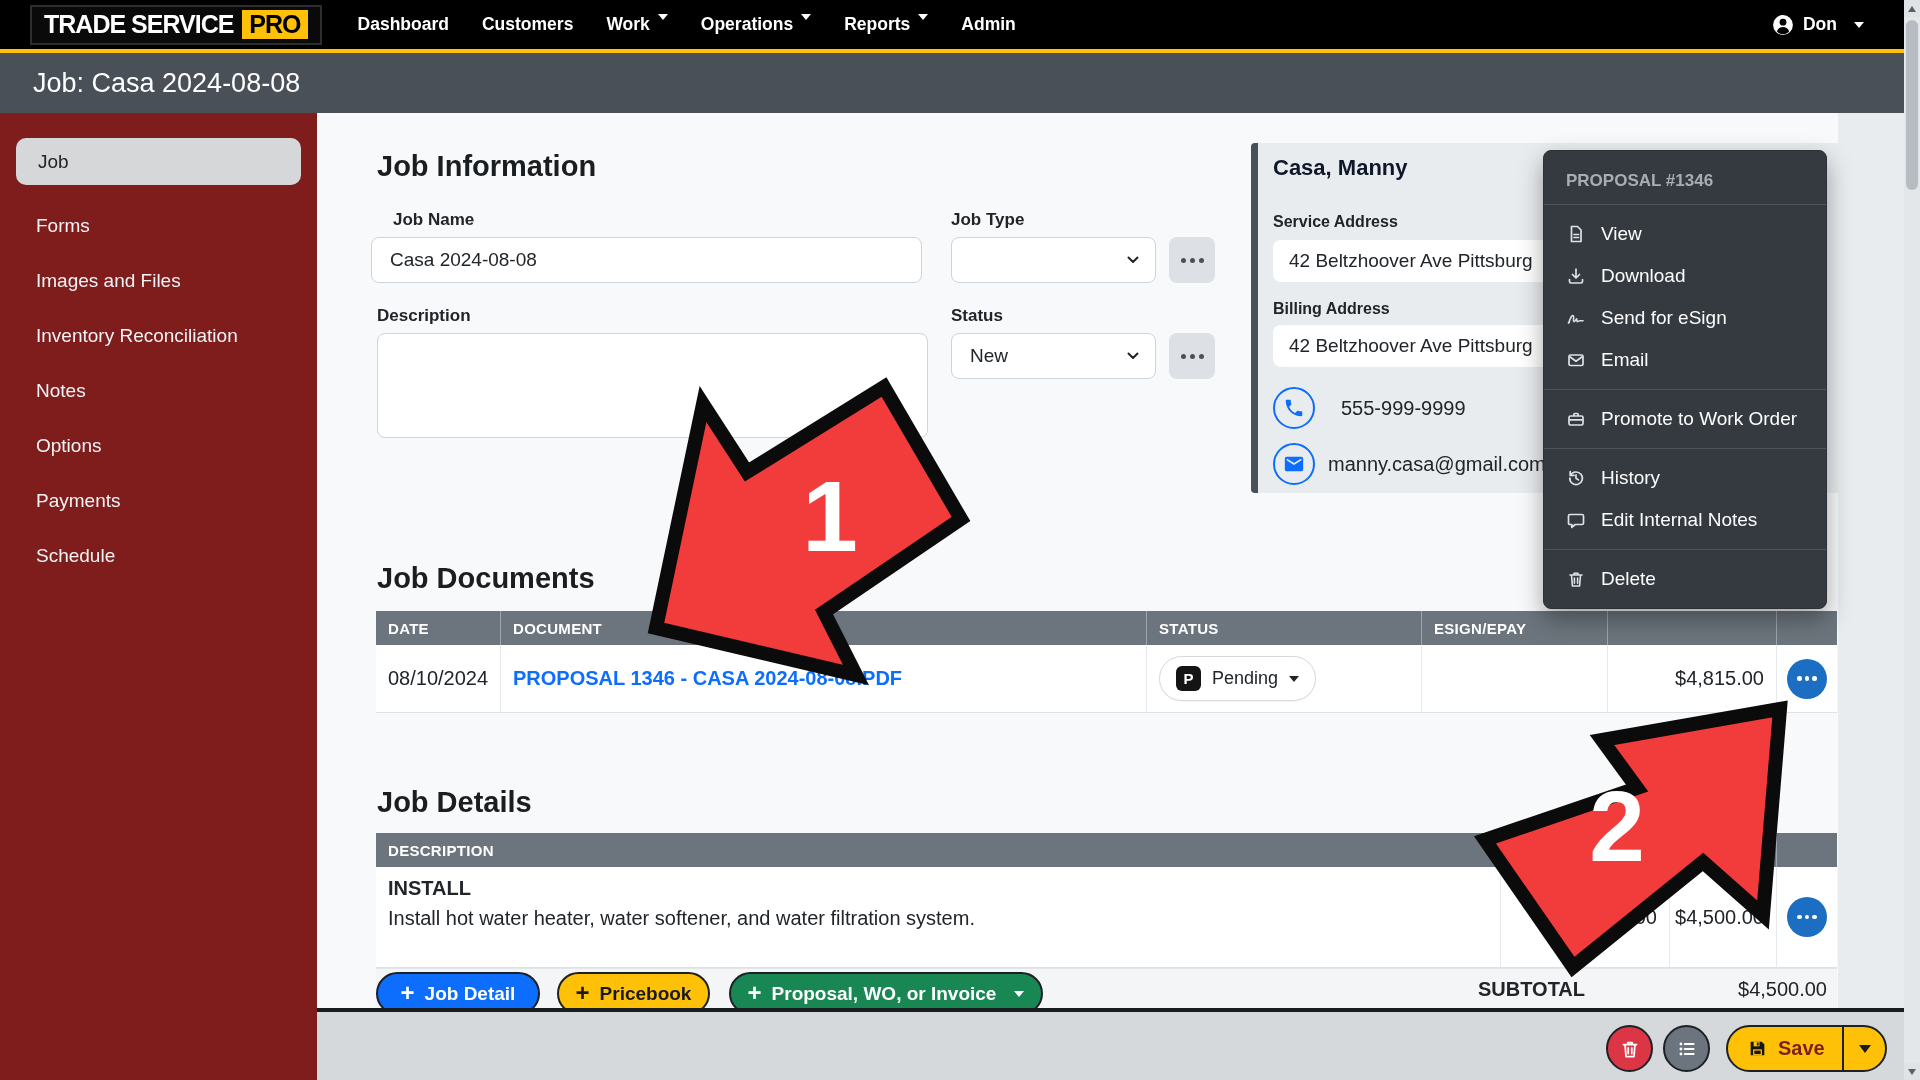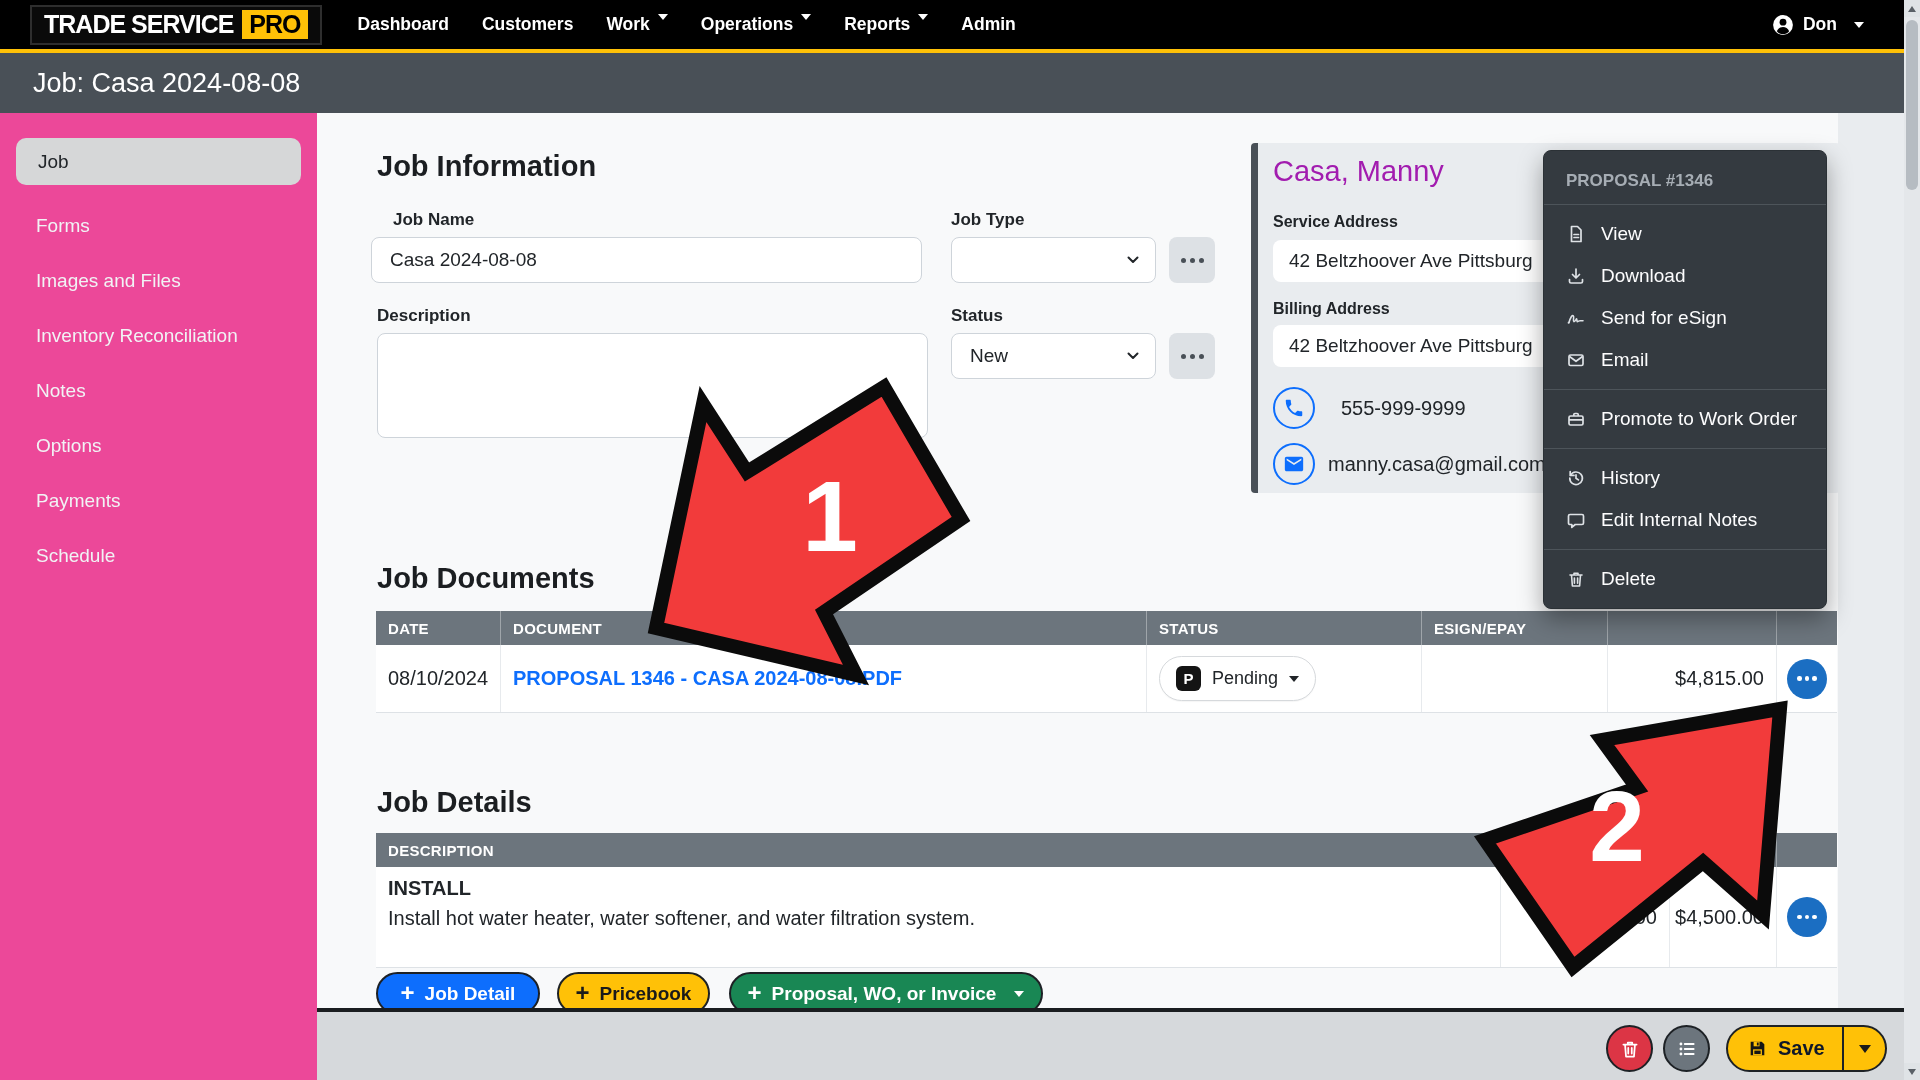--- a/index.html
+++ b/index.html
@@ -20,21 +20,21 @@
   .nav-user{margin-left:auto;margin-right:56px;display:flex;align-items:center;gap:9px;color:#fff;
     font-size:17.5px;font-weight:600;cursor:pointer;}
   .accent-line{position:absolute;left:0;top:49px;width:1920px;height:4px;background:#ffc107;z-index:25;}
 
   
   .page-header{position:absolute;left:0;top:53px;width:1920px;height:60px;background:#495057;
     display:flex;align-items:center;z-index:5;}
   .page-title{color:#fff;font-size:27px;font-weight:400;margin-left:33px;}
 
   
-  .sidebar{position:absolute;left:0;top:113px;width:317px;height:967px;background:#ec4899;z-index:6;}
+  .sidebar{position:absolute;left:0;top:113px;width:317px;height:967px;background:#7f1d1d;z-index:6;}
   .side-list{padding-top:25px;}
   .side-item{height:55px;display:flex;align-items:center;padding-left:36px;color:#f1f3f5;
     font-size:19px;cursor:pointer;}
   .side-item.active{height:47px;margin:0 16px 13px 16px;padding-left:22px;background:#d6d7d8;
     border-radius:10px;color:#212529;}
 
   
   .main-bg{position:absolute;left:317px;top:113px;width:1587px;height:895px;background:#f8f9fa;z-index:1;}
   .right-gutter{position:absolute;left:1838px;top:113px;width:66px;height:895px;background:#e9ecef;z-index:1;}
   .h2{position:absolute;font-size:29px;font-weight:700;color:#1b1e21;z-index:3;}
@@ -47,21 +47,21 @@
     font-size:19px;color:#212529;display:flex;align-items:center;padding:0 40px 0 18px;box-sizing:border-box;
     cursor:pointer;z-index:3;}
   .select .chev{position:absolute;right:12px;top:12px;}
   .dots-btn{position:absolute;width:46px;height:46px;background:#dde1e5;border:none;border-radius:8px;
     display:flex;align-items:center;justify-content:center;gap:4px;cursor:pointer;z-index:3;}
   .dots-btn .dot{width:5px;height:5px;border-radius:50%;background:#495057;}
 
   
   .cust-card{position:absolute;left:1251px;top:143px;width:589px;height:350px;background:#e9ecef;
     border-left:7px solid #495057;border-radius:4px;box-sizing:border-box;z-index:4;overflow:hidden;}
-  .cust-name{position:absolute;left:15px;top:12px;font-size:29px;font-weight:400;color:#a21caf;}
+  .cust-name{position:absolute;left:15px;top:12px;font-size:22px;font-weight:700;color:#0f172a;}
   .cust-label{position:absolute;left:15px;font-size:16px;font-weight:600;color:#212529;}
   .cust-box{position:absolute;left:15px;width:527px;height:42px;background:#fff;border-radius:8px;
     display:flex;align-items:center;padding:0 16px;font-size:19px;color:#212529;box-sizing:border-box;white-space:nowrap;overflow:hidden;}
   .contact-row{position:absolute;left:15px;display:flex;align-items:center;gap:13px;}
   .icon-circle{width:42px;height:42px;border-radius:50%;border:2px solid #0d6efd;display:flex;
     align-items:center;justify-content:center;box-sizing:border-box;cursor:pointer;background:#e9ecef;}
   .contact-text{font-size:20px;color:#212529;}
 
   
   .ctx-menu{position:absolute;left:1543px;top:150px;width:284px;background:#343a40;border-radius:8px;
@@ -118,21 +118,21 @@
 
   
   .bottom-bar{position:absolute;left:317px;top:1008px;width:1587px;height:72px;background:#d6d9dc;
     border-top:4px solid #1a1d20;box-sizing:border-box;z-index:20;}
   .round-btn{position:absolute;top:13px;width:47px;height:47px;border-radius:50%;
     border:2.5px solid #1d2125;display:flex;align-items:center;justify-content:center;cursor:pointer;box-sizing:border-box;}
   .round-red{left:1289px;background:#dc3545;}
   .round-gray{left:1346px;background:#6c757d;}
   .save-group{position:absolute;left:1409px;top:13px;height:47px;border-radius:24px;background:#ffc107;
     border:2.5px solid #1d2125;display:flex;align-items:stretch;cursor:pointer;box-sizing:border-box;overflow:hidden;}
-  .save-main{display:flex;align-items:center;gap:10px;padding:0 17px 0 19px;font-size:20px;font-weight:600;color:#0f172a;}
+  .save-main{display:flex;align-items:center;gap:10px;padding:0 17px 0 19px;font-size:20px;font-weight:600;color:#7f1d1d;}
   .save-divider{width:2.5px;background:#1d2125;}
   .save-caret-area{width:41px;display:flex;align-items:center;justify-content:center;}
   .save-caret{width:0;height:0;border-left:6px solid transparent;border-right:6px solid transparent;border-top:8px solid #1a1a1a;}
 
   
   .scrollbar{position:absolute;left:1904px;top:0;width:16px;height:1080px;background:#e4e7ea;z-index:60;}
   .sb-arrow{position:absolute;left:0;width:16px;height:17px;display:flex;align-items:center;justify-content:center;background:#dfe3e6;cursor:pointer;}
   .sb-up{top:0;} .sb-down{bottom:0;}
   .tri-up{width:0;height:0;border-left:4px solid transparent;border-right:4px solid transparent;border-bottom:6px solid #5a6067;}
   .tri-down{width:0;height:0;border-left:4px solid transparent;border-right:4px solid transparent;border-top:6px solid #5a6067;}
@@ -400,20 +400,24 @@
       </div>
       <div class="td right">$4,500.00</div>
       <div class="td right">$4,500.00</div>
       <div class="td center">
         <button class="ellipsis-btn">
           <span class="dot"></span>
             <span class="dot"></span>
             <span class="dot"></span>
         </button>
       </div>
+    </div>
+    <div class="t-footer">
+      <span class="subtotal-label">SUBTOTAL</span>
+      <span class="subtotal-value">$4,500.00</span>
     </div>
   </div>
 
   <button class="pill-btn pill-blue">
     <span class="pill-plus">+</span>
     <span>Job Detail</span>
   </button>
   <button class="pill-btn pill-yellow">
     <span class="pill-plus">+</span>
     <span>Pricebook</span>

